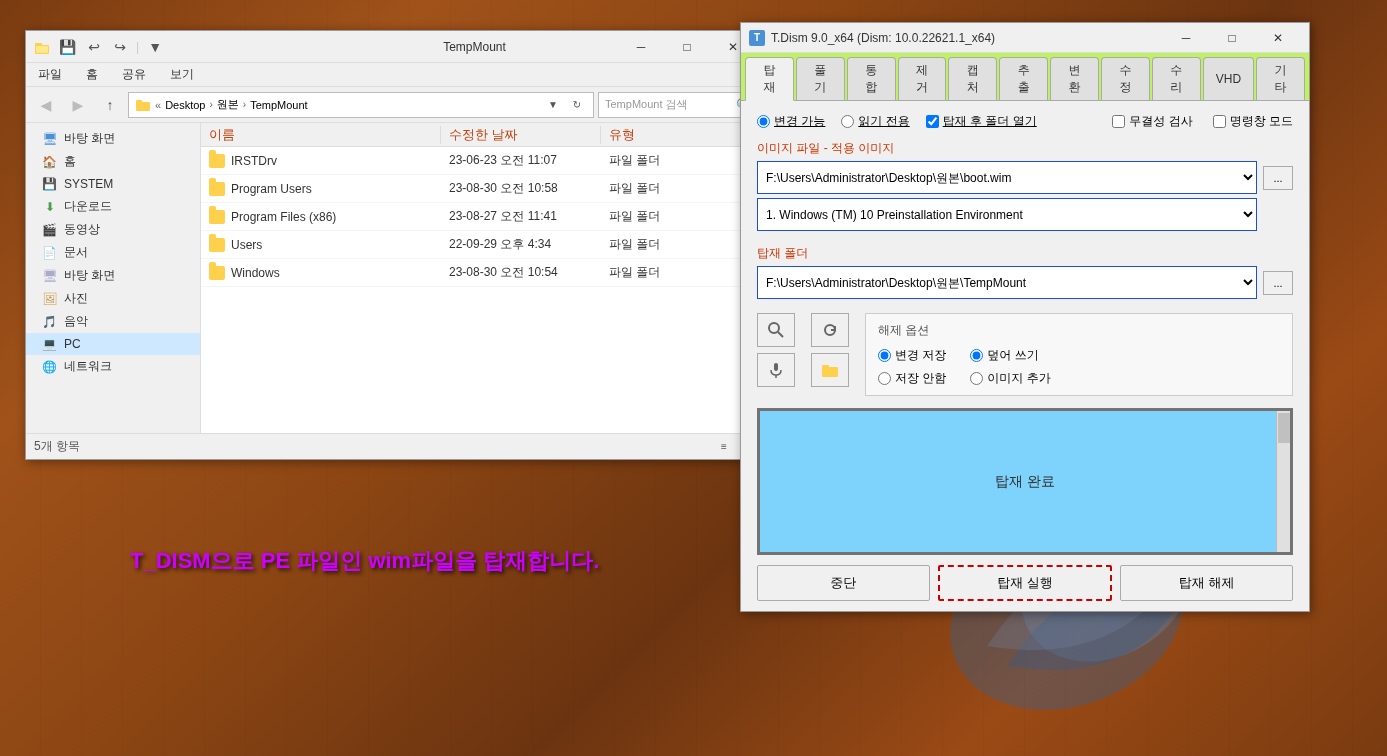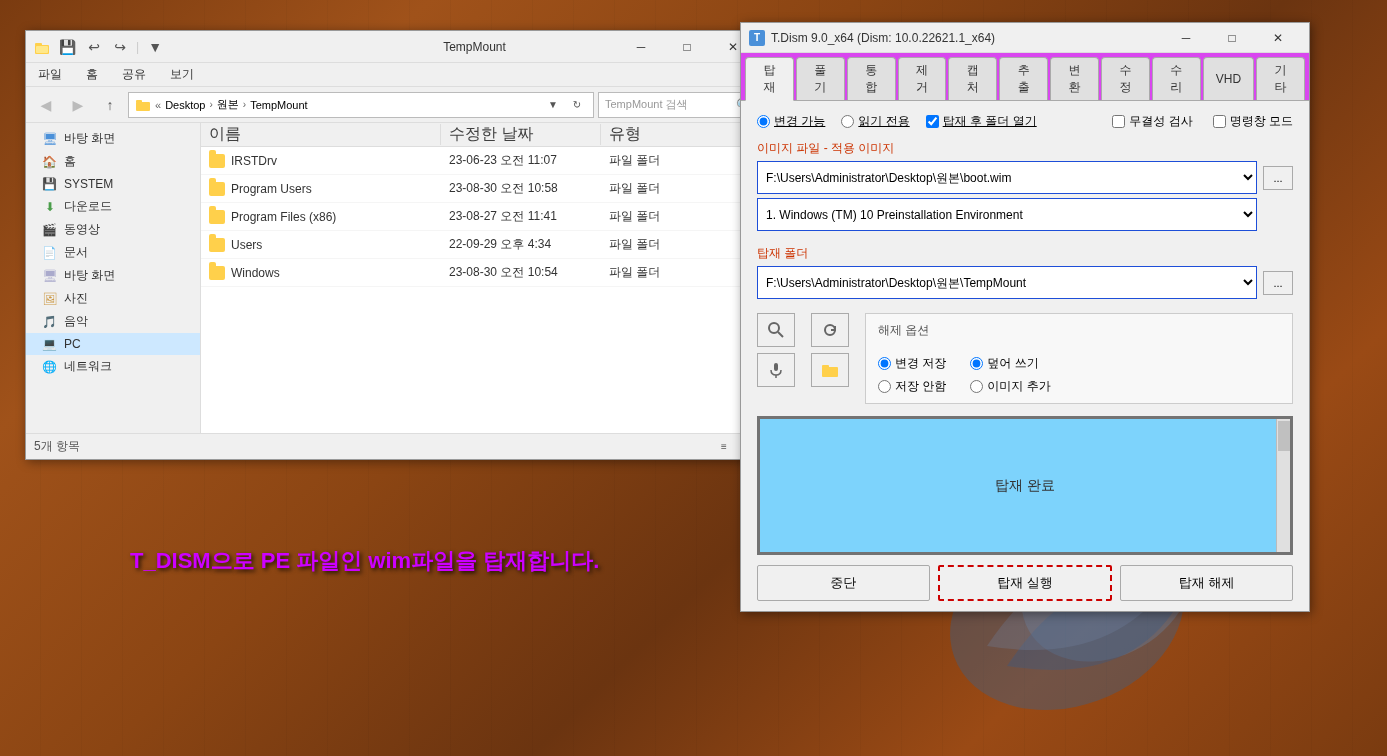--- a/index.html
+++ b/index.html
@@ -235,22 +235,22 @@
       background: white;
       overflow-y: auto;
     }
 
     .file-list-header {
       display: flex;
       align-items: center;
       height: 24px;
       background: #f0f0f0;
       border-bottom: 1px solid #ddd;
-      font-size: 16px;
-      color: #404040;
+      font-size: 13px;
+      color: #c2410c;
     }
 
     .col-name { width: 240px; padding: 0 8px; border-right: 1px solid #ddd; }
     .col-date { width: 160px; padding: 0 8px; border-right: 1px solid #ddd; }
     .col-type { flex: 1; padding: 0 8px; }
 
     .file-row {
       display: flex;
       align-items: center;
       height: 28px;
@@ -342,21 +342,21 @@
 
     .tdism-title {
       flex: 1;
       font-size: 12px;
       color: #333;
     }
 
     
     .tab-bar {
       display: flex;
-      background: #d946ef;
+      background: #bef264;
       border-bottom: 1px solid #aaa;
       padding: 4px 4px 0;
       gap: 2px;
     }
 
     .tab-btn {
       padding: 4px 12px;
       font-size: 12px;
       border: 1px solid #aaa;
       border-bottom: none;
@@ -478,21 +478,21 @@
     .dismount-options {
       border: 1px solid #ccc;
       padding: 8px 12px;
       background: #f8f8f8;
       flex: 1;
     }
 
     .dismount-title {
       font-size: 12px;
       color: #555;
-      margin-bottom: 16px;
+      margin-bottom: 8px;
     }
 
     .dismount-radio-group {
       display: flex;
       flex-direction: column;
       gap: 6px;
     }
 
     .dismount-row {
       display: flex;

